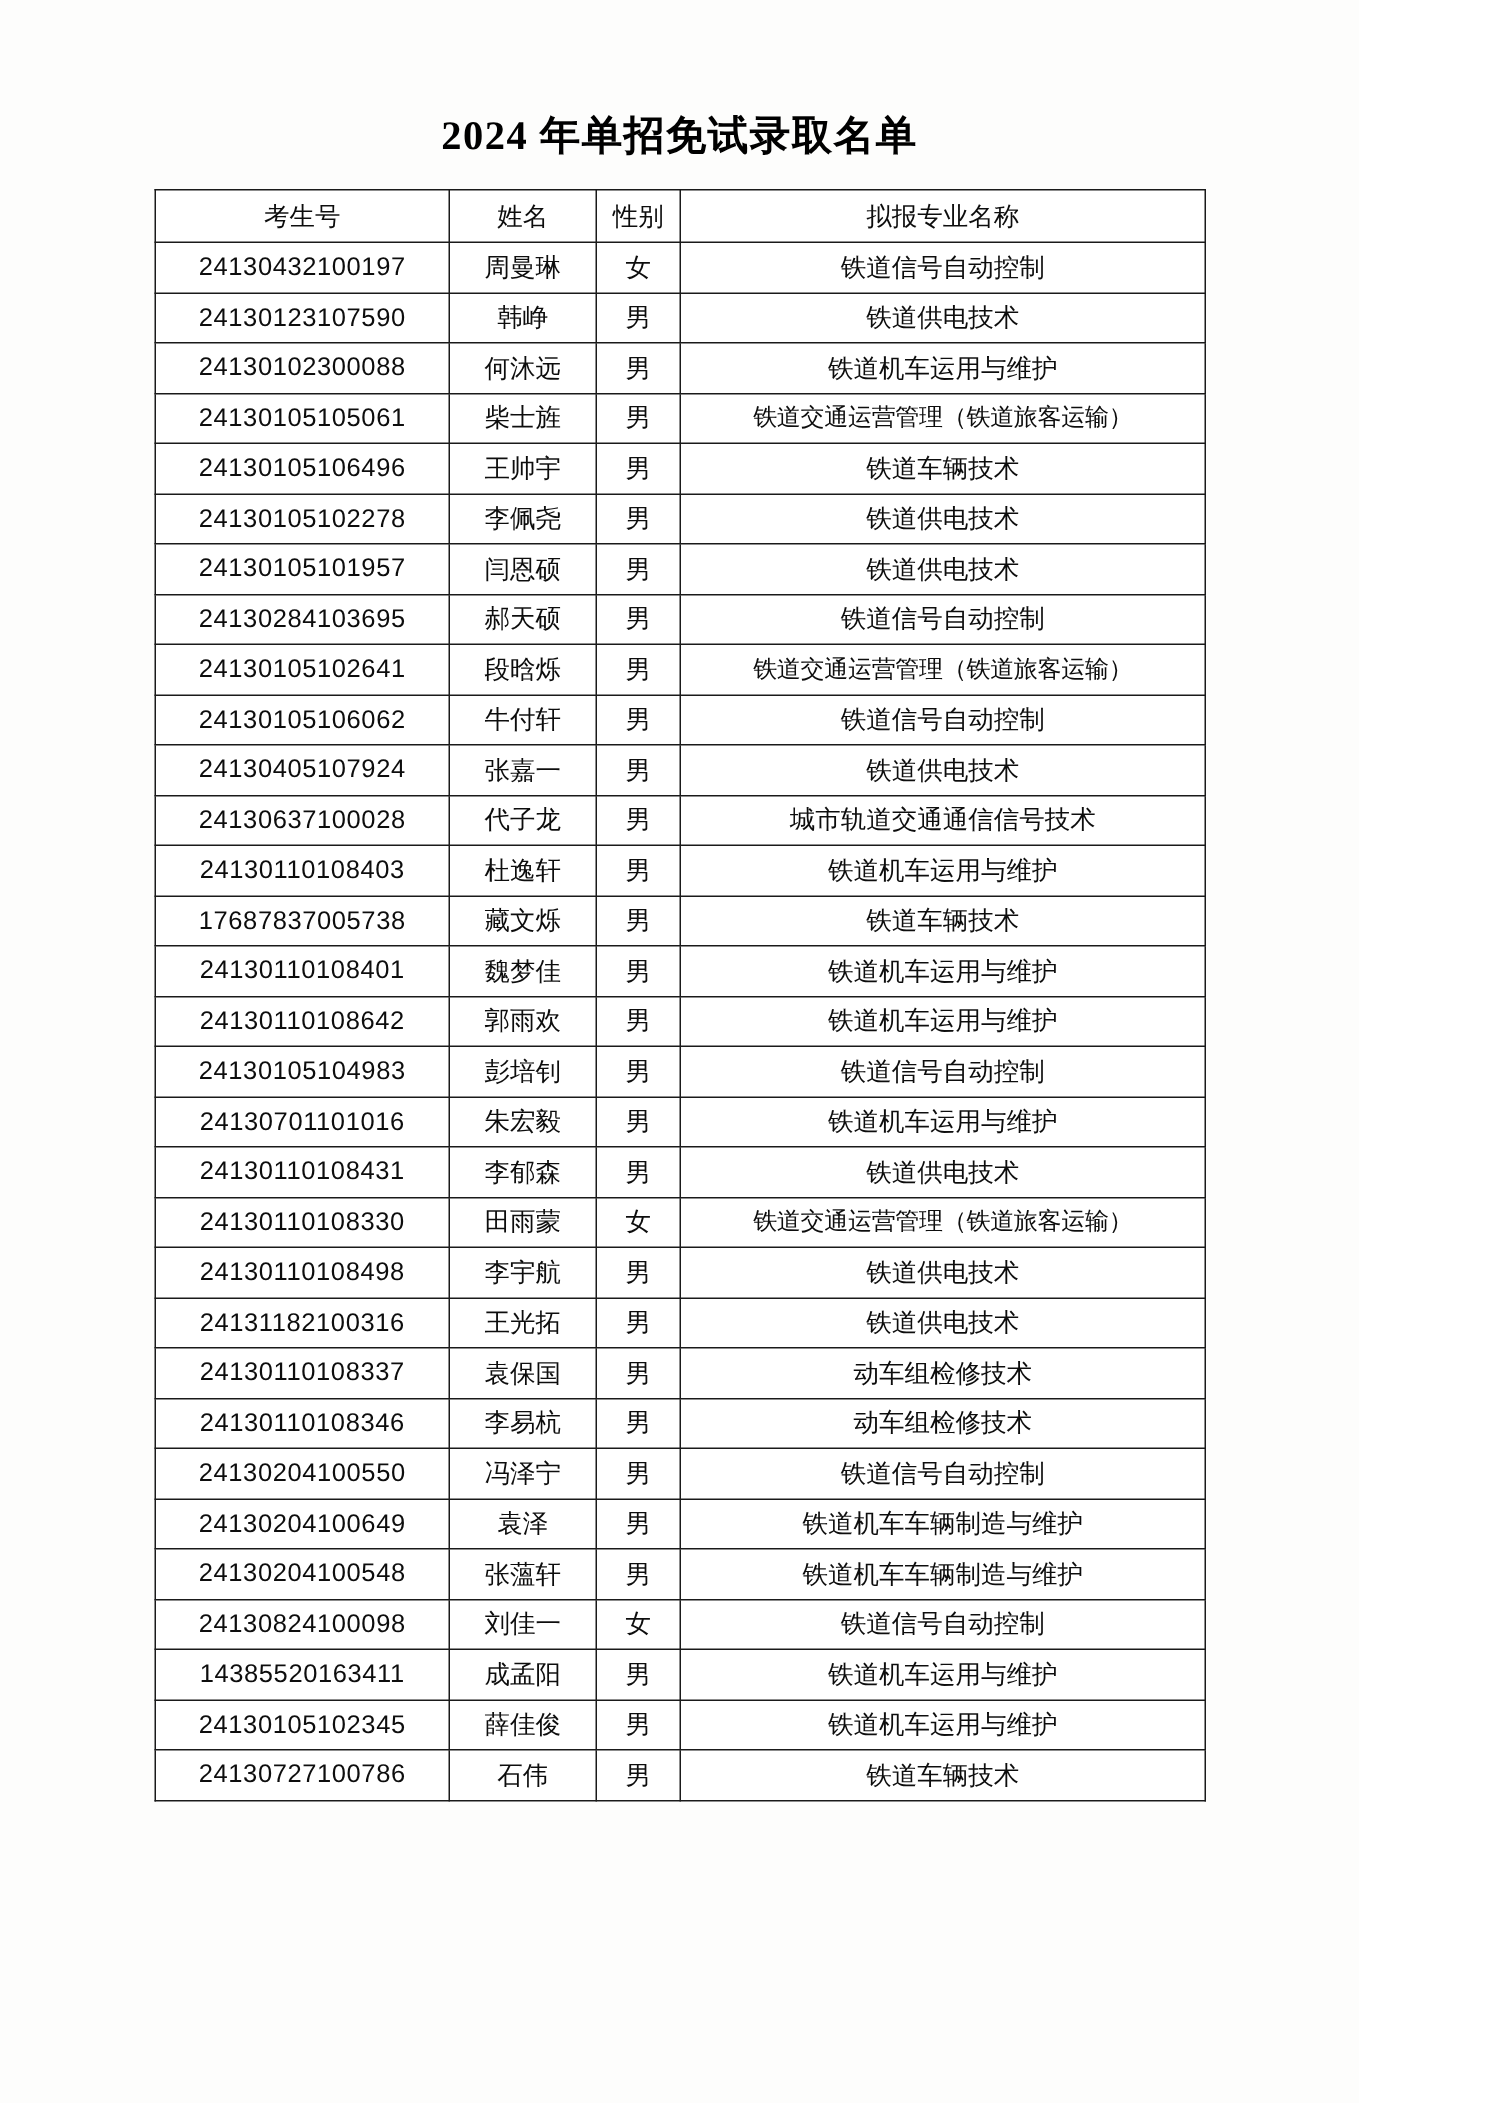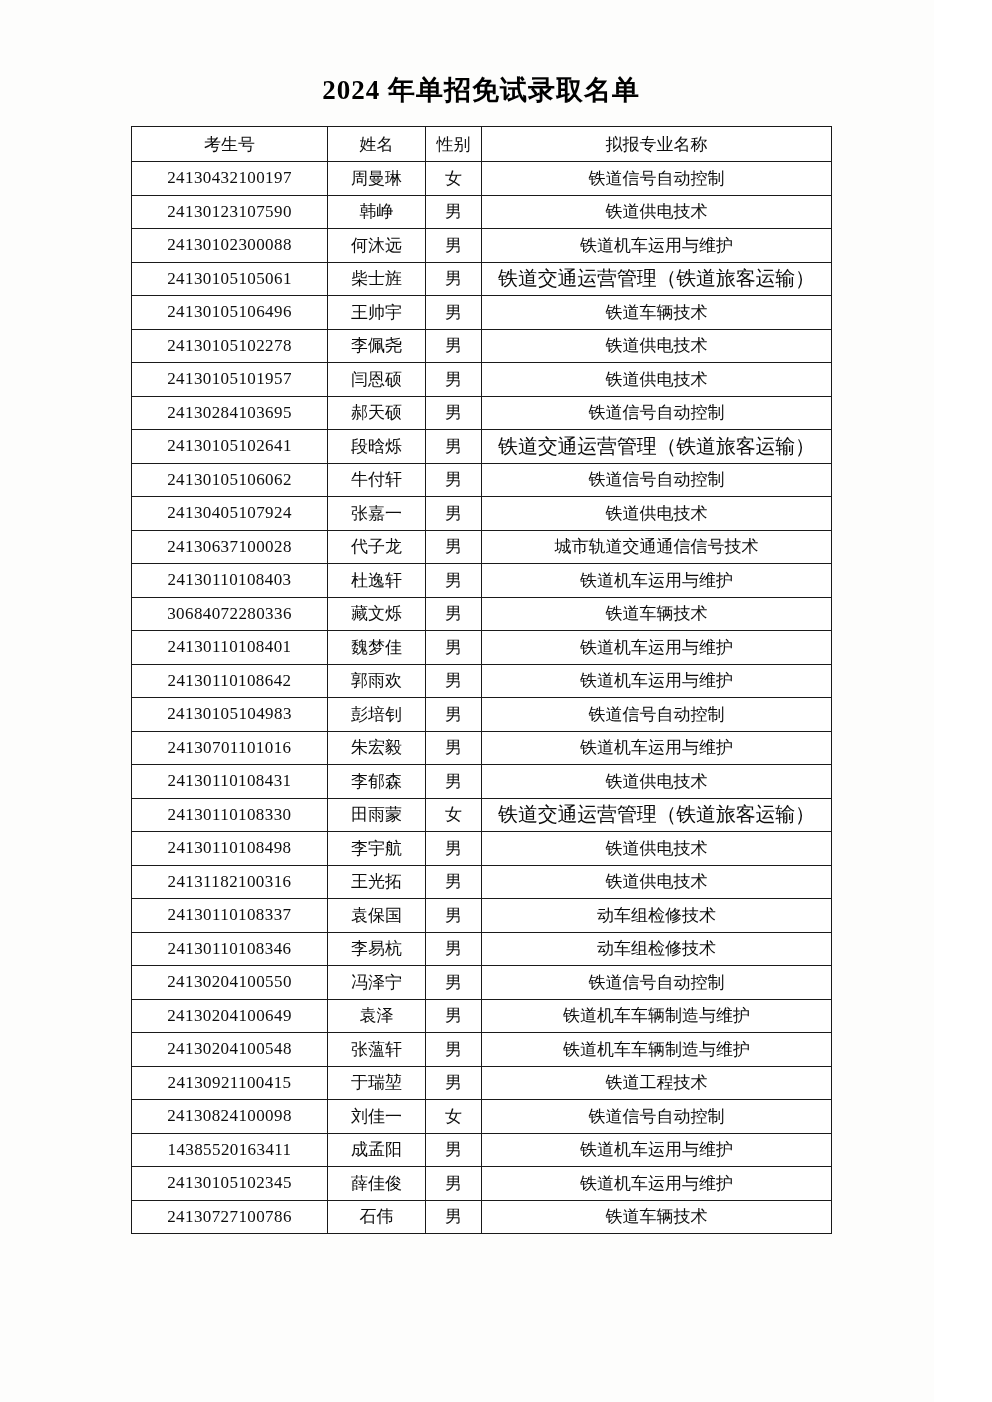--- a/index.html
+++ b/index.html
@@ -15,21 +15,20 @@
     position: relative;
     overflow: hidden;
   }
   .page {
     position: absolute;
     top: 0;
     left: 0;
     width: 906px;
     height: 1402px;
     background: #fdfdfc;
-    padding-left: 28px;
   }
   .doc-title {
     text-align: center;
     font-size: 27px;
     font-weight: bold;
     letter-spacing: 1px;
     margin-top: 72px;
     margin-bottom: 18px;
     color: #000;
   }
@@ -57,25 +56,25 @@
   table.roster thead th {
     font-weight: normal;
     height: 34px;
     font-size: 17px;
   }
   col.c-exam { width: 196px; }
   col.c-name { width: 98px; }
   col.c-sex  { width: 56px; }
   col.c-major{ width: 350px; }
   .cell-exam {
-    font-family: Liberation Serif, serif;
+    font-family: Liberation Sans, sans-serif;
     letter-spacing: 0.4px;
   }
   .cell-major.tight {
-    font-size: 20px;
+    font-size: 16px;
     letter-spacing: -0.2px;
   }
 </style>
 </head>
 <body>
 
 <div class="page">
   <div class="doc-title">2024 年单招免试录取名单</div>
 
   <div class="table-wrap">
@@ -167,21 +166,21 @@
             <td class="cell-sex">男</td>
             <td class="cell-major">城市轨道交通通信信号技术</td>
           </tr>
           <tr>
             <td class="cell-exam">24130110108403</td>
             <td class="cell-name">杜逸轩</td>
             <td class="cell-sex">男</td>
             <td class="cell-major">铁道机车运用与维护</td>
           </tr>
           <tr>
-            <td class="cell-exam">30684072280336</td>
+            <td class="cell-exam">17687837005738</td>
             <td class="cell-name">藏文烁</td>
             <td class="cell-sex">男</td>
             <td class="cell-major">铁道车辆技术</td>
           </tr>
           <tr>
             <td class="cell-exam">24130110108401</td>
             <td class="cell-name">魏梦佳</td>
             <td class="cell-sex">男</td>
             <td class="cell-major">铁道机车运用与维护</td>
           </tr>
@@ -249,26 +248,20 @@
             <td class="cell-exam">24130204100649</td>
             <td class="cell-name">袁泽</td>
             <td class="cell-sex">男</td>
             <td class="cell-major">铁道机车车辆制造与维护</td>
           </tr>
           <tr>
             <td class="cell-exam">24130204100548</td>
             <td class="cell-name">张薀轩</td>
             <td class="cell-sex">男</td>
             <td class="cell-major">铁道机车车辆制造与维护</td>
-          </tr>
-          <tr>
-            <td class="cell-exam">24130921100415</td>
-            <td class="cell-name">于瑞堃</td>
-            <td class="cell-sex">男</td>
-            <td class="cell-major">铁道工程技术</td>
           </tr>
           <tr>
             <td class="cell-exam">24130824100098</td>
             <td class="cell-name">刘佳一</td>
             <td class="cell-sex">女</td>
             <td class="cell-major">铁道信号自动控制</td>
           </tr>
           <tr>
             <td class="cell-exam">14385520163411</td>
             <td class="cell-name">成孟阳</td>

